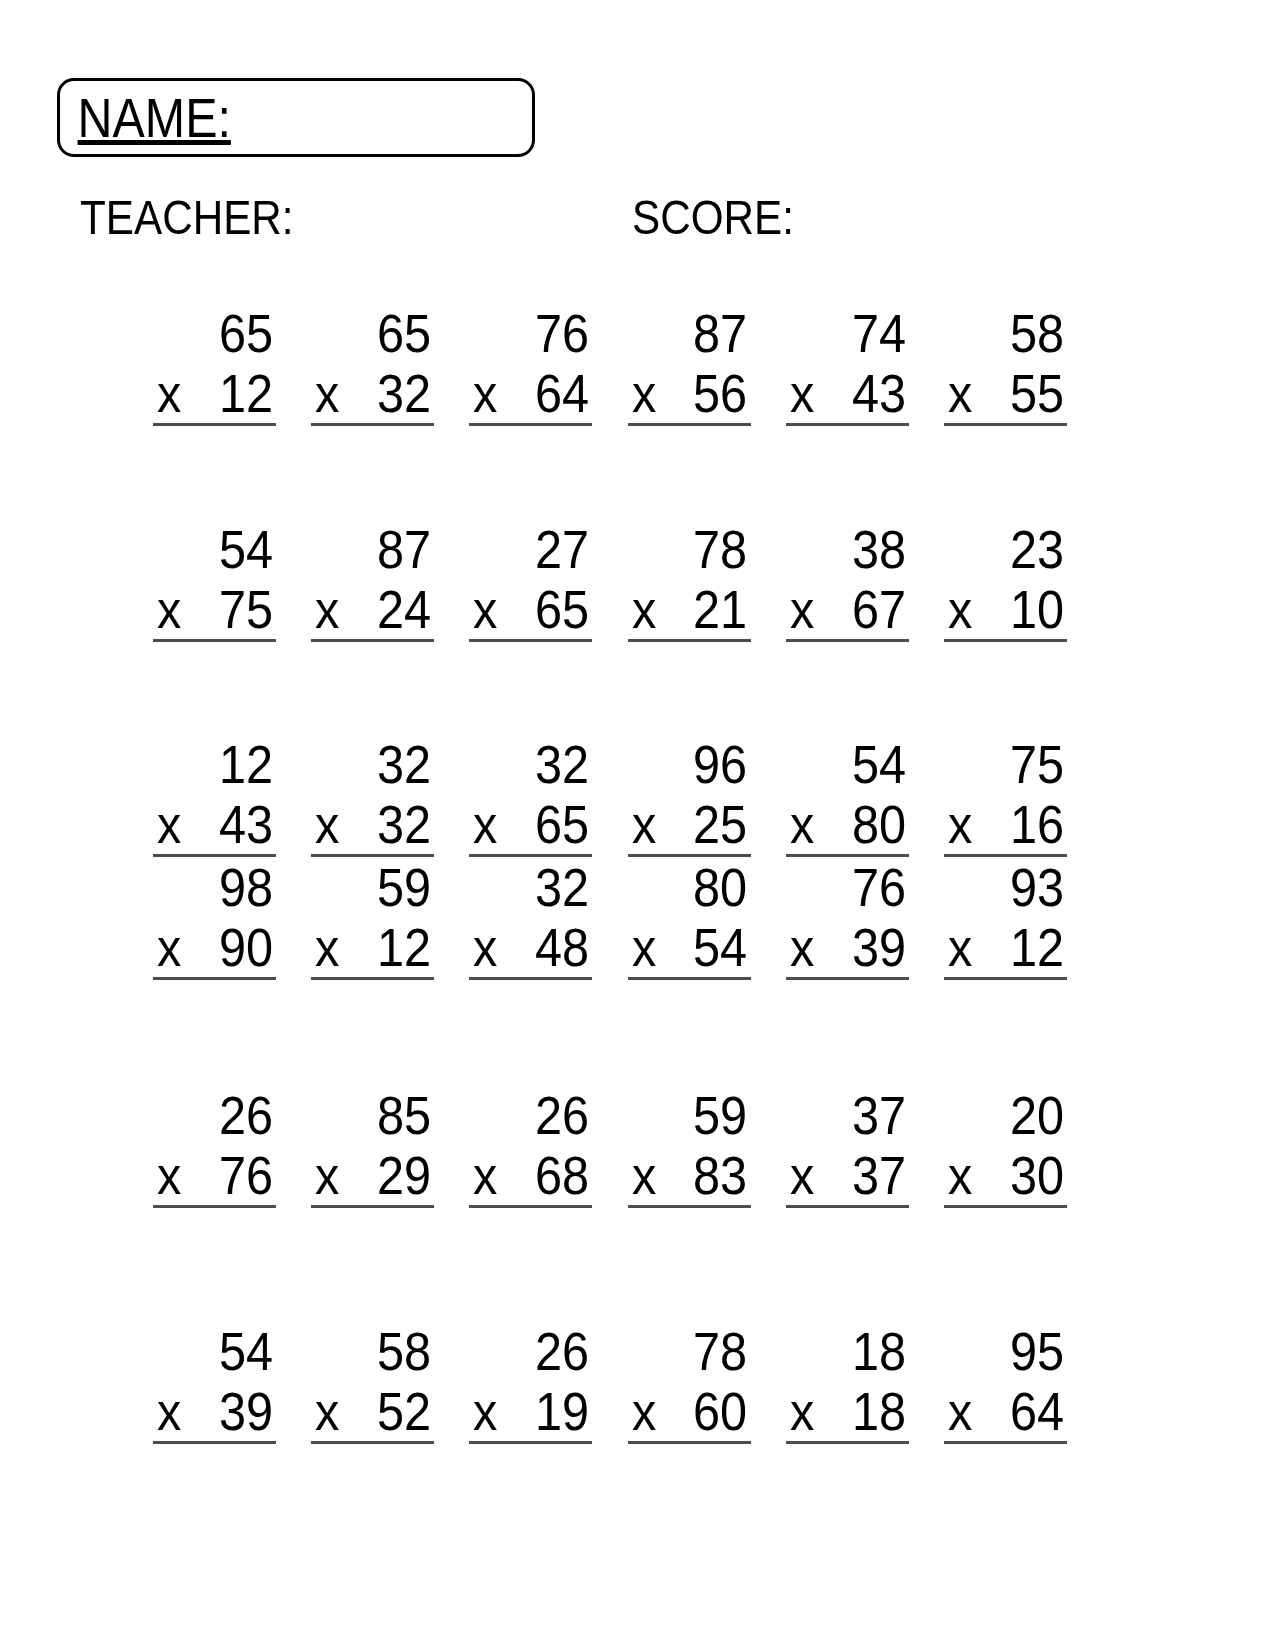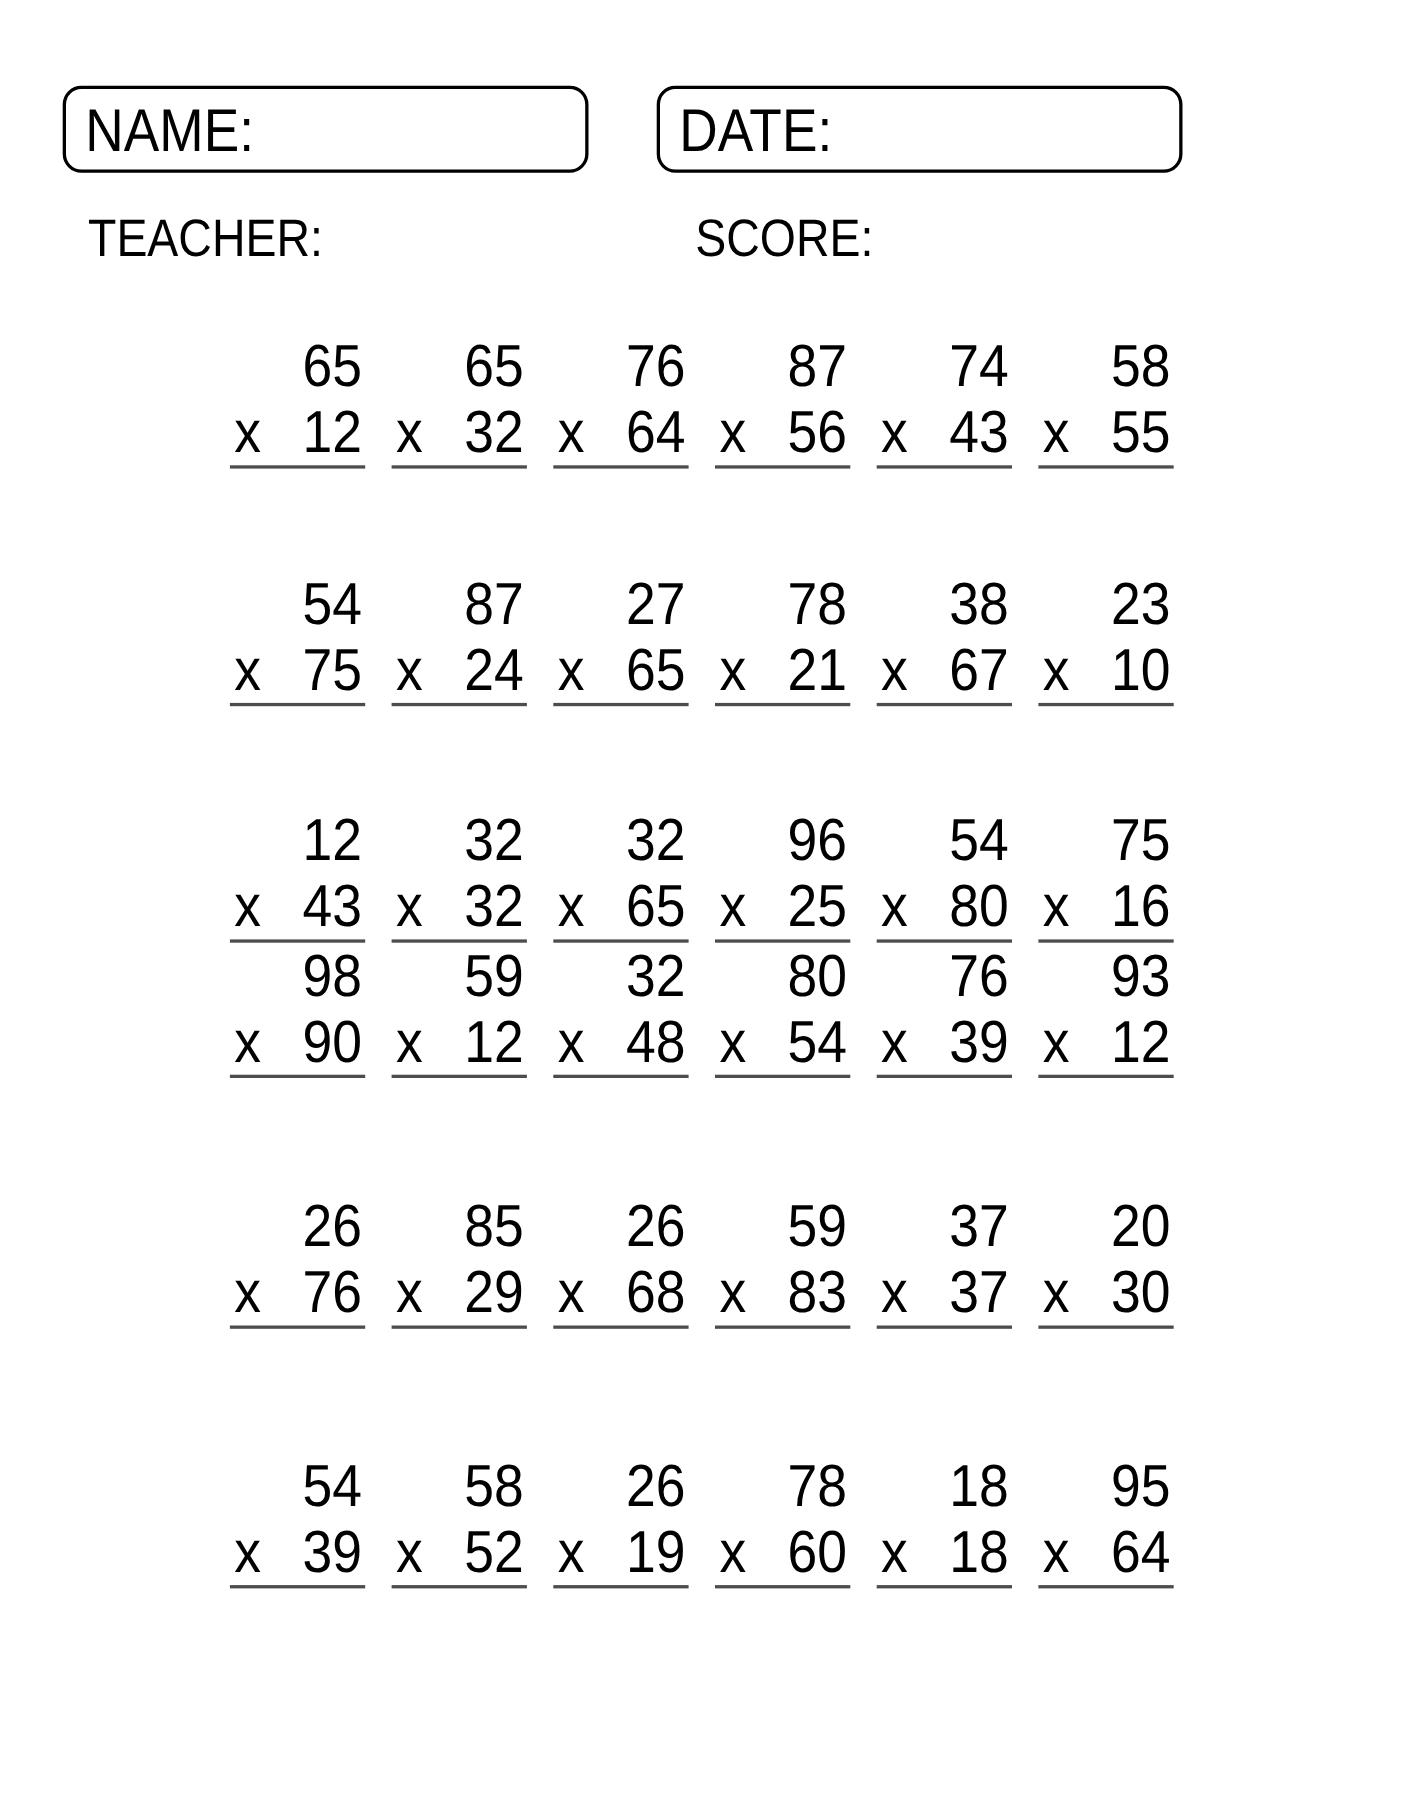--- a/index.html
+++ b/index.html
@@ -17,20 +17,21 @@
   .field-box {
     position: absolute;
     top: 78px;
     height: 73px;
     width: 472px;
     border: 3px solid var(--ink, #000);
     border-radius: 17px;
     display: flex;
     align-items: center;
     background: #fff;
+    text-decoration: underline;
   }
   .field-box.name { left: 57px; }
   .field-box.date { left: 597px; }
   .field-label {
     display: inline-block;
     font-size: 55px;
     padding-left: 20px;
     transform: scaleX(0.88);
     transform-origin: 0 50%;
     white-space: nowrap;
@@ -49,21 +50,21 @@
 
   
   .grid {
     position: absolute;
     left: 153px;
     top: 303px;
     width: 914px;
   }
   .prow {
     display: flex;
-    justify-content: flex-end;
+    justify-content: space-between;
     gap: 24px;
   }
   .prow:nth-child(2) { margin-top: 93px; }
   .prow:nth-child(3) { margin-top: 92px; }
   .prow:nth-child(4) { }
   .prow:nth-child(5) { margin-top: 105px; }
   .prow:nth-child(6) { margin-top: 113px; }
 
   .pcell {
     width: 123px;
@@ -94,23 +95,20 @@
 </style>
 </head>
 <body>
 
 <div class="page" style="--bg: #ffffff; --ink: #000000; --line: #4d4d4d;">
 
   <div class="field-box name">
     <span class="field-label">NAME:</span>
   </div>
 
-  <div class="field-box date">
-    <span class="field-label">DATE:</span>
-  </div>
 
   <div class="inline-label teacher">TEACHER:</div>
   <div class="inline-label score">SCORE:</div>
 
   <div class="grid">
       <div class="prow">
         <div class="pcell">
           <div class="pline ptop"><span class="num">65</span></div>
           <div class="pline pbot">
             <span class="num op">x</span>

